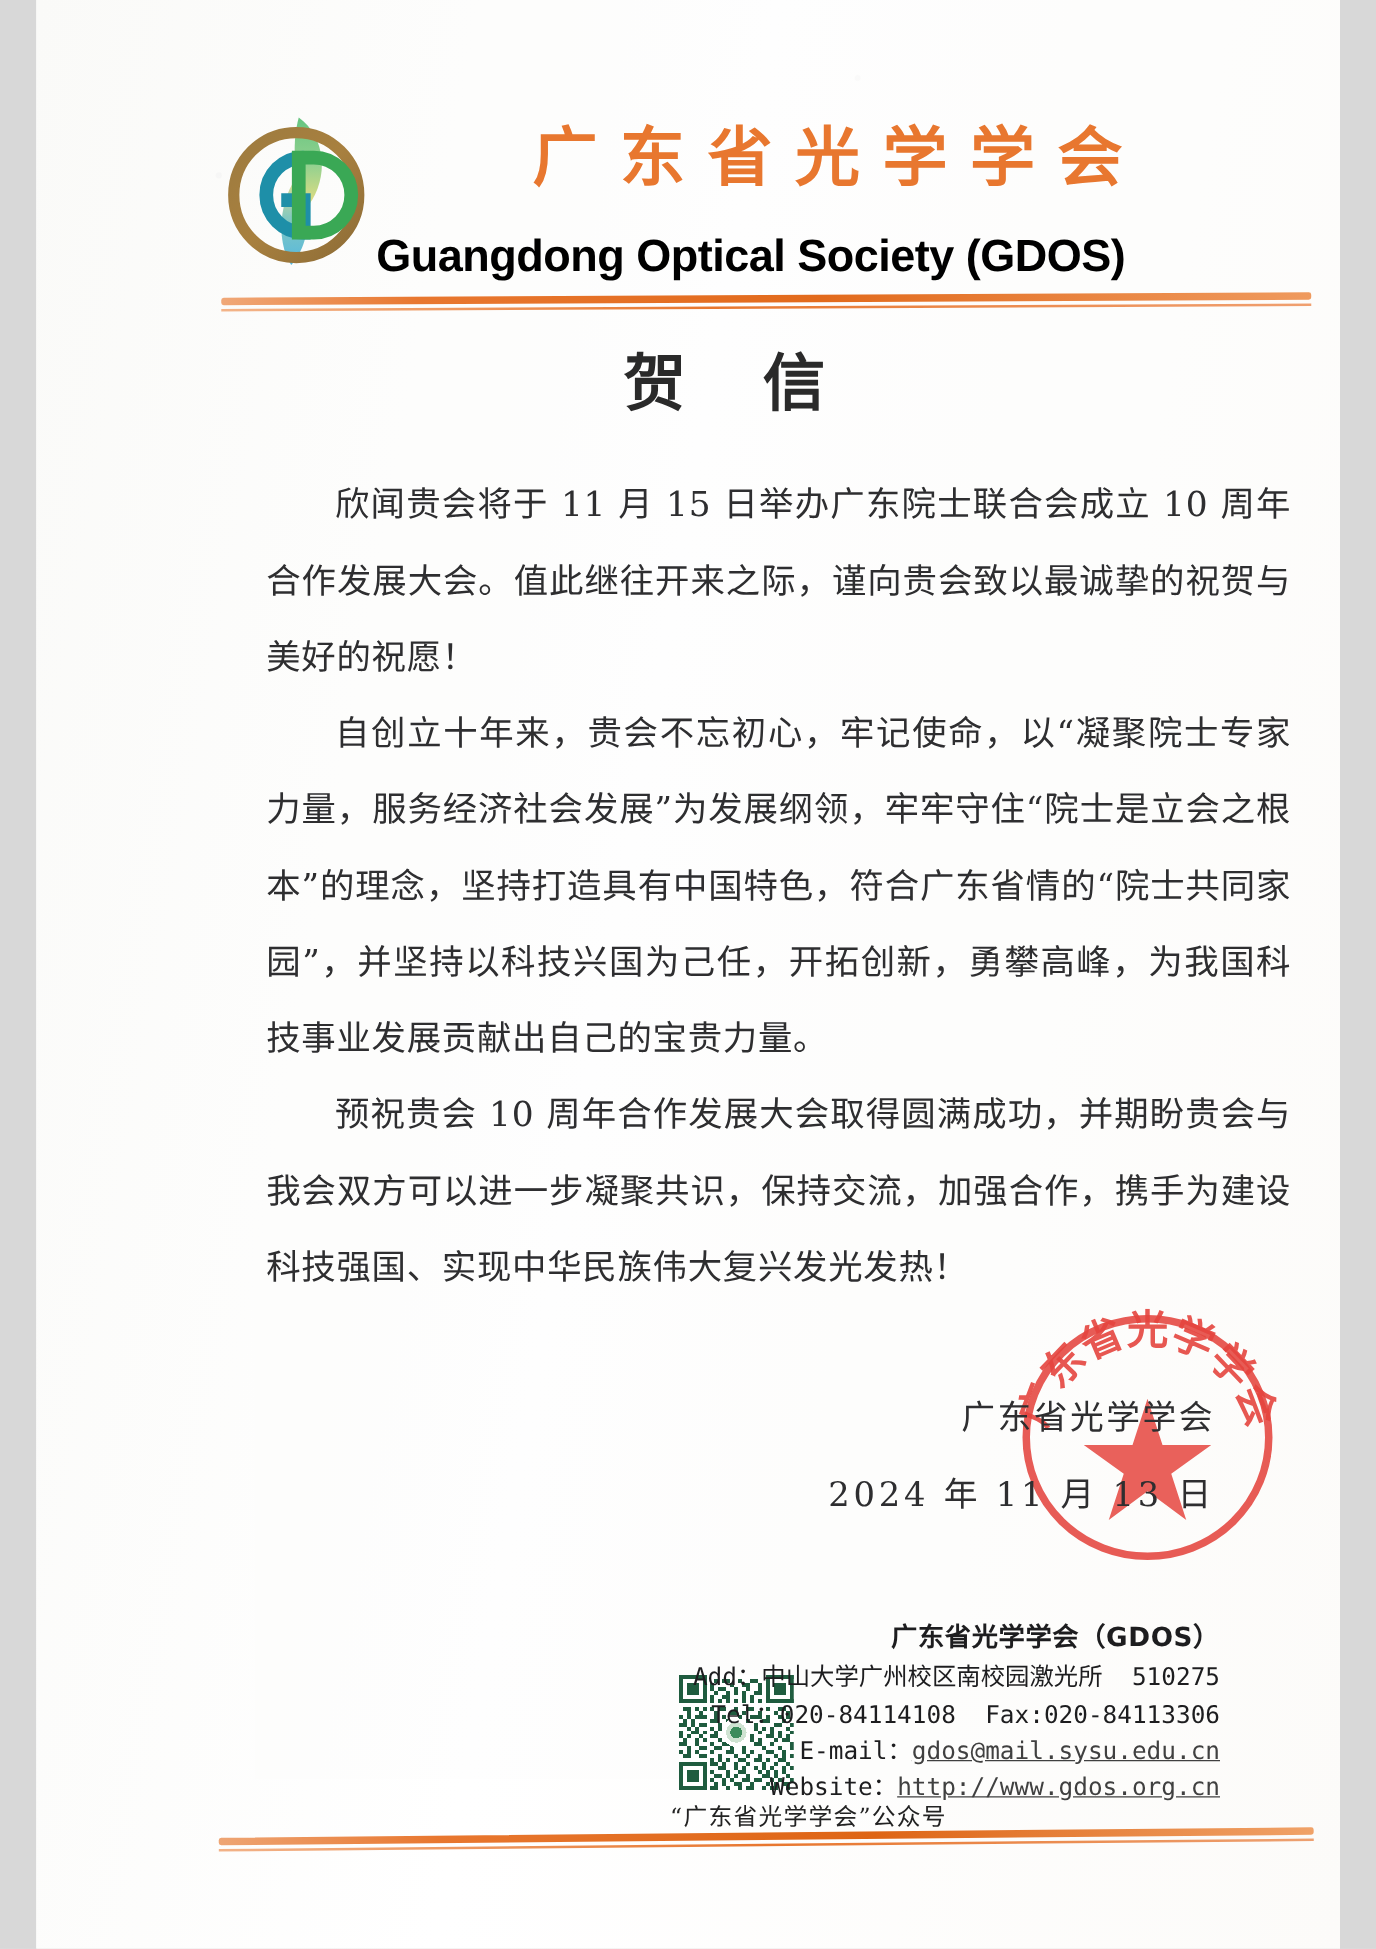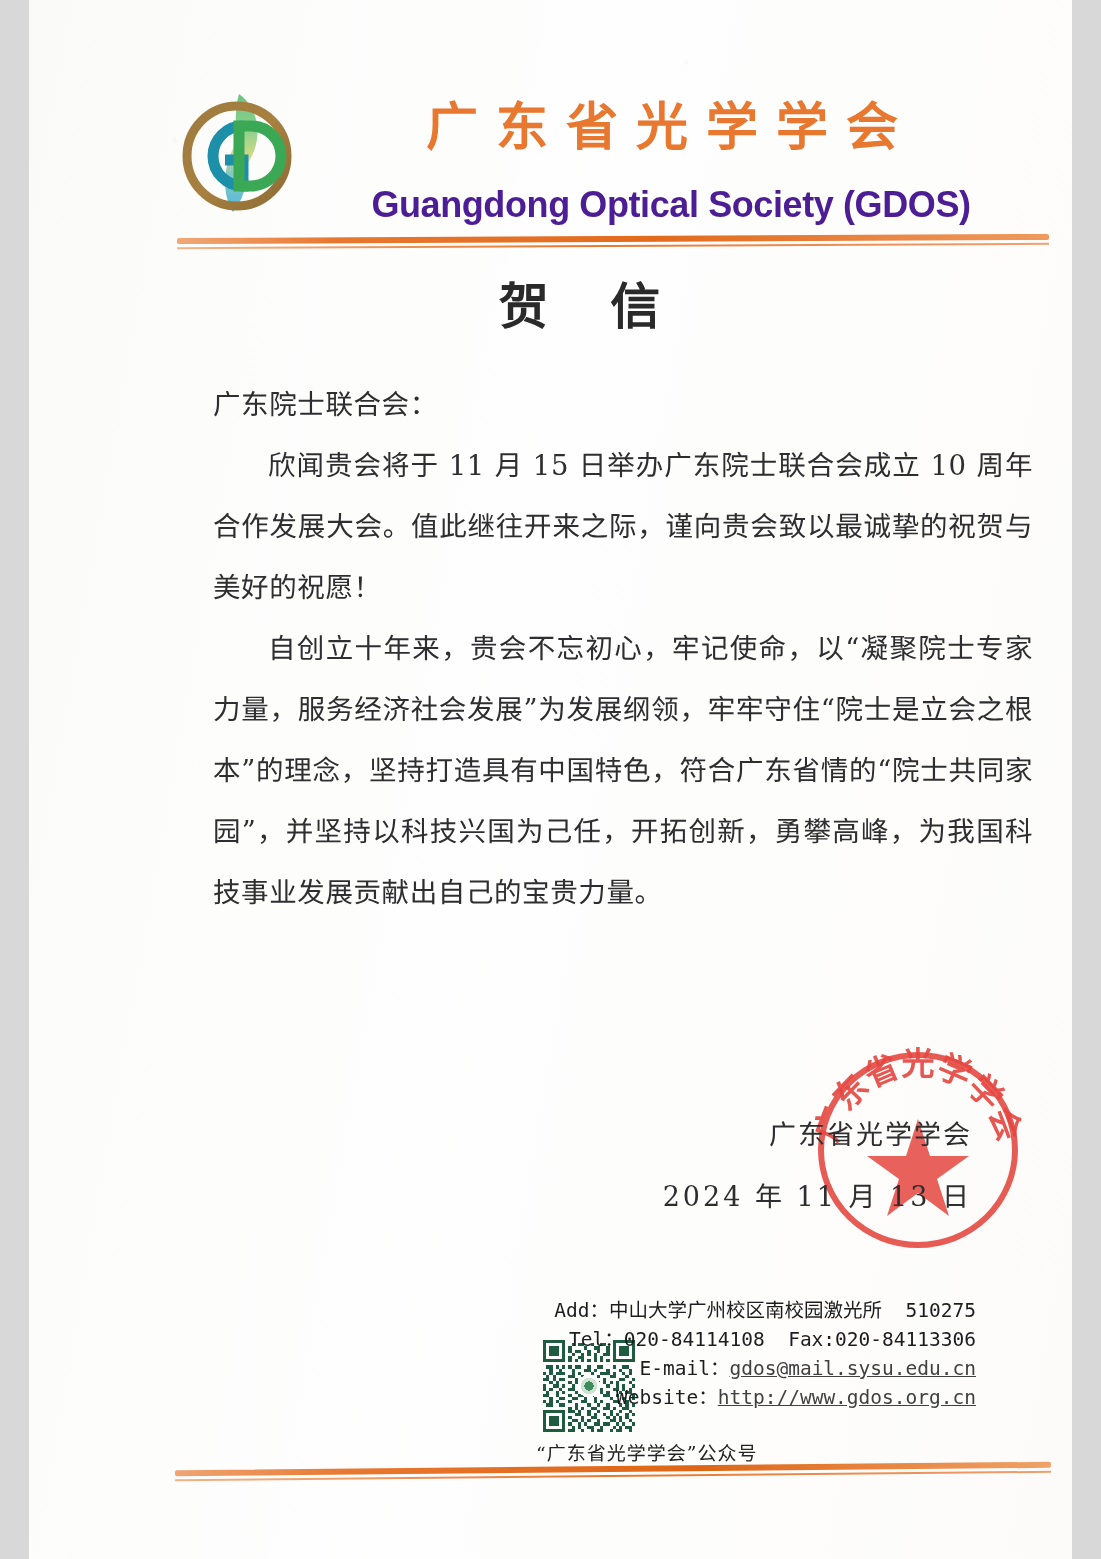--- a/index.html
+++ b/index.html
@@ -59,25 +59,24 @@
     letter-spacing: 18px;
     color: #E8772F;
     line-height: 1.05;
     white-space: nowrap;
   }
   .org-en {
     position: absolute;
     left: 124px;
     top: 98px;
     width: 740px;
-    text-align: center;
     font-family: "Liberation Sans", "DejaVu Sans", sans-serif;
     font-size: 36px;
     font-weight: 700;
-    color: #4c1d95;
+    color: #000000;
     letter-spacing: -0.4px;
     white-space: nowrap;
   }
 
   .rule-top {
     position: absolute;
     left: 148px;
     top: 236px;
     width: 872px;
     height: 12px;
@@ -261,23 +260,23 @@
   </div>
 
   <div class="rule-top">
     <div class="thick"></div>
       <div class="thin"></div>
   </div>
 
   <div class="doc-title">贺 信</div>
 
   <div class="body-text">
-    <p class="salutation">广东院士联合会：</p>
     <p class="indent">欣闻贵会将于 11 月 15 日举办广东院士联合会成立 10 周年合作发展大会。值此继往开来之际，谨向贵会致以最诚挚的祝贺与美好的祝愿！</p>
     <p class="indent">自创立十年来，贵会不忘初心，牢记使命，以“凝聚院士专家力量，服务经济社会发展”为发展纲领，牢牢守住“院士是立会之根本”的理念，坚持打造具有中国特色，符合广东省情的“院士共同家园”，并坚持以科技兴国为己任，开拓创新，勇攀高峰，为我国科技事业发展贡献出自己的宝贵力量。</p>
+    <p class="indent">预祝贵会 10 周年合作发展大会取得圆满成功，并期盼贵会与我会双方可以进一步凝聚共识，保持交流，加强合作，携手为建设科技强国、实现中华民族伟大复兴发光发热！</p>
   </div>
 
   <div class="seal">
     <svg width="212" height="205" viewBox="0 0 212 205" aria-hidden="true">
       <defs>
         <path id="sealArc" d="M 24 110 A 82 82 0 0 1 188 110"></path>
       </defs>
       <ellipse cx="106" cy="103" rx="97" ry="95" fill="none" stroke="#e3362f" stroke-width="6" opacity=".88"></ellipse>
       <text font-family="'DejaVu Serif','Liberation Serif',serif" font-size="33" font-weight="700" fill="#e3362f" opacity=".9">
         <textPath href="#sealArc" startOffset="50%" text-anchor="middle">广东省光学学会</textPath>
@@ -500,20 +499,21 @@
       </g>
 
       <circle cx="14.5" cy="14.5" r="3.6" fill="#ffffff"></circle>
       <circle cx="14.5" cy="14.5" r="2.6" fill="#cfe3d2"></circle>
       <circle cx="14.5" cy="14.5" r="1.5" fill="#3c8c5c"></circle>
     </svg>
     <div class="qr-caption">“广东省光学学会”公众号</div>
   </div>
 
   <div class="contact">
+    <div class="org-line">广东省光学学会（GDOS）</div>
     <div>
       <span>Add：</span><span class="lbl-cn">中山大学广州校区南校园激光所</span>&nbsp;&nbsp;<span>510275</span>
     </div>
     <div>
       <span>Tel：</span><span>020-84114108</span>&nbsp;&nbsp;<span>Fax:</span><span>020-84113306</span>
     </div>
     <div>
       <span>E-mail：</span><a class="link" href="#">gdos@mail.sysu.edu.cn</a>
     </div>
     <div>

